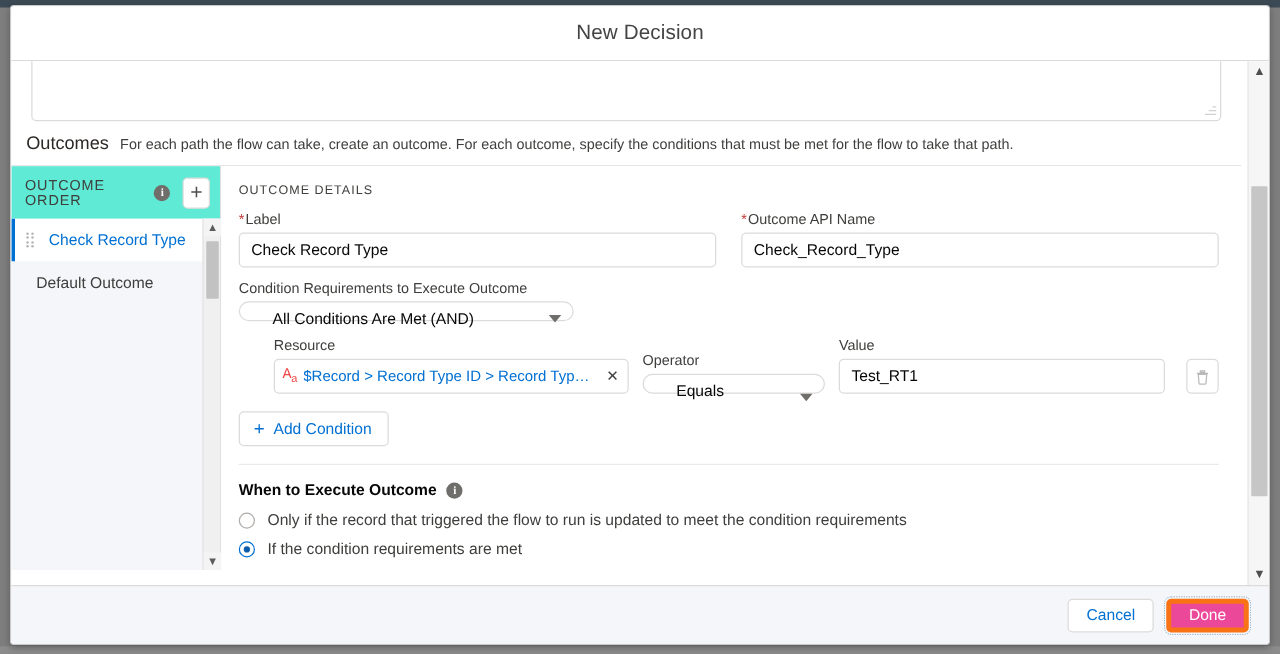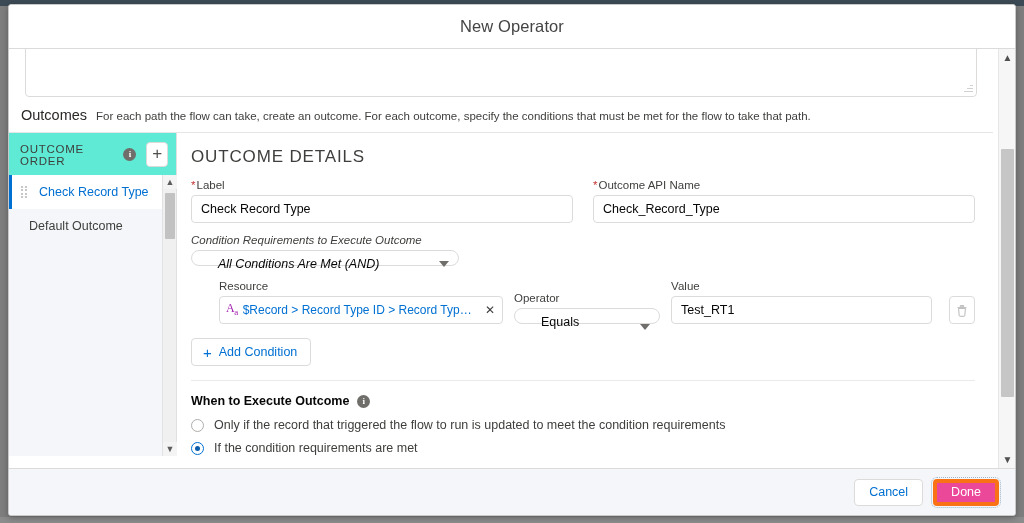--- a/index.html
+++ b/index.html
@@ -212,21 +212,21 @@
 
   
   .right-pane {
     flex: 1 1 auto;
     background: #fff;
     padding: 14px 18px 0 14px;
     position: relative;
     overflow: hidden;
   }
   .section-title {
-    font-size: 17px;
+    font-size: 10px;
     letter-spacing: .85px;
     color: #3e3e3c;
     text-transform: uppercase;
     margin-bottom: 12px;
   }
   .field-label {
     font-size: 11.5px;
     color: #3e3e3c;
     margin-bottom: 4px;
     display:block;
@@ -289,25 +289,25 @@
     border-radius: 4px;
     background: #fff;
     display: flex;
     align-items: center;
     padding: 0 5px 0 6px;
     gap: 5px;
   }
   .aa-icon {
     flex: 0 0 auto;
     font-size: 12px;
-    color: #a21caf;
+    color: #ef4444;
     letter-spacing: -.5px;
     position: relative;
     top: -1px;
-    font-family: Liberation Serif, serif;
+    font-family: Liberation Mono, monospace;
   }
   .aa-icon sub { font-size: 9px; }
   .pill-text {
     flex: 1 1 auto;
     font-size: 12px;
     color: #0070d2;
     white-space: nowrap;
     overflow: hidden;
     text-overflow: ellipsis;
   }
@@ -443,21 +443,21 @@
 </head>
 <body>
 
 <div id="page-root">
   <div class="backdrop-top"></div>
   <div class="backdrop-bottom"></div>
 
   <div class="modal">
 
     <div class="modal-header">
-      <div class="modal-title">New Operator</div>
+      <div class="modal-title">New Decision</div>
     </div>
 
     <div class="modal-body">
 
       <div class="body-scroll-pad">
 
         <div class="desc-wrap">
           <div class="desc-box" title="">
             <div class="resize-grip">
               <i></i>
@@ -519,21 +519,21 @@
               <div>
                 <label class="field-label"><span class="req">*</span><span>Label</span></label>
                 <input class="txt-input" type="text" value="Check Record Type" style="">
               </div>
               <div>
                 <label class="field-label"><span class="req">*</span><span>Outcome API Name</span></label>
                 <input class="txt-input" type="text" value="Check_Record_Type" style="">
               </div>
             </div>
 
-            <div style="margin-top:11px;font-style:italic;">
+            <div style="margin-top:11px;">
               <label class="field-label">Condition Requirements to Execute Outcome</label>
               <div class="select-wrap" style="margin-top:0;">
                 <div class="select-box">All Conditions Are Met (AND)</div>
                 <span class="caret"></span>
               </div>
             </div>
 
             <div class="cond-row">
 
               <div class="cond-resource">

